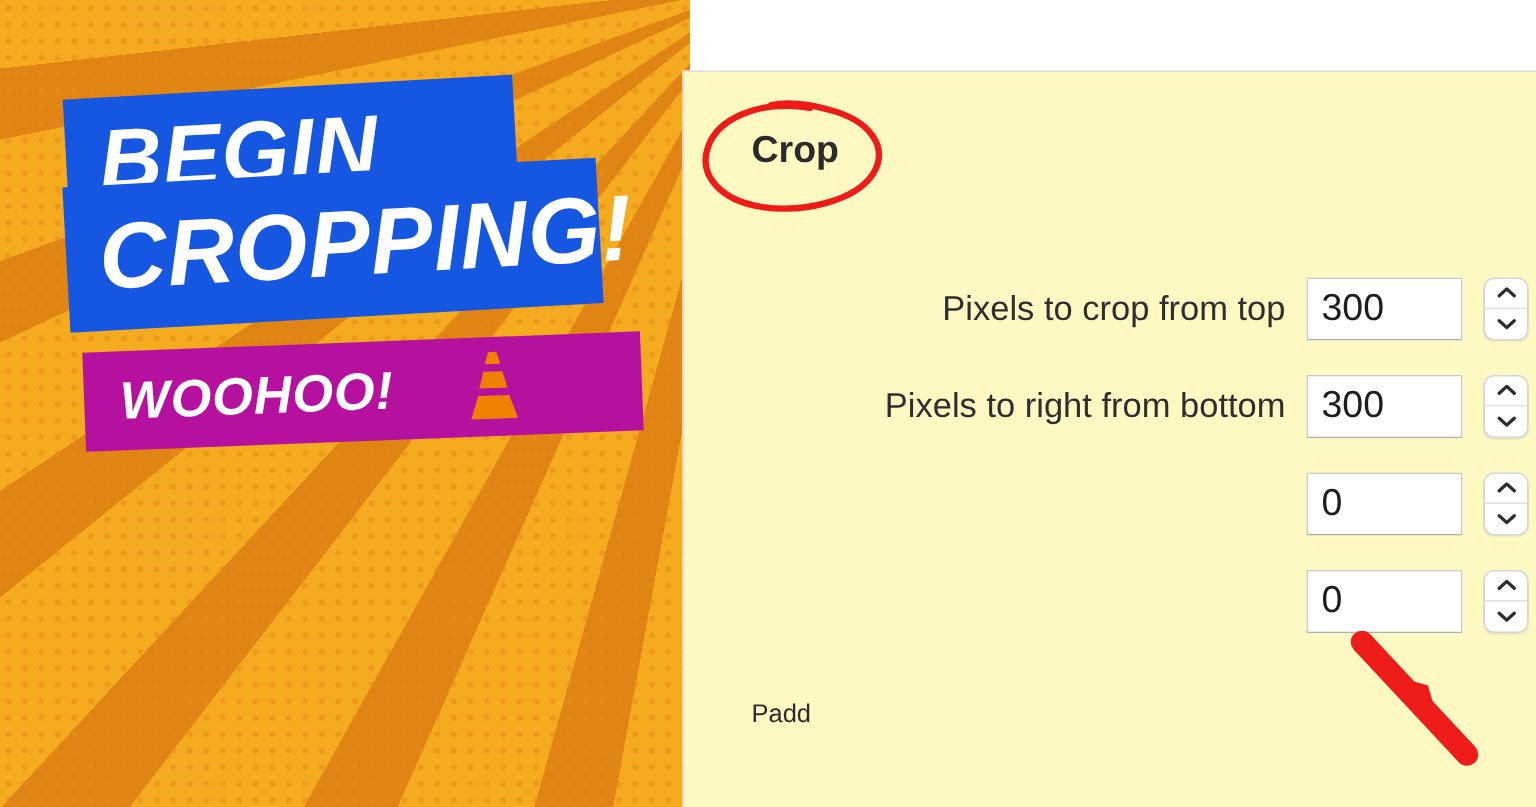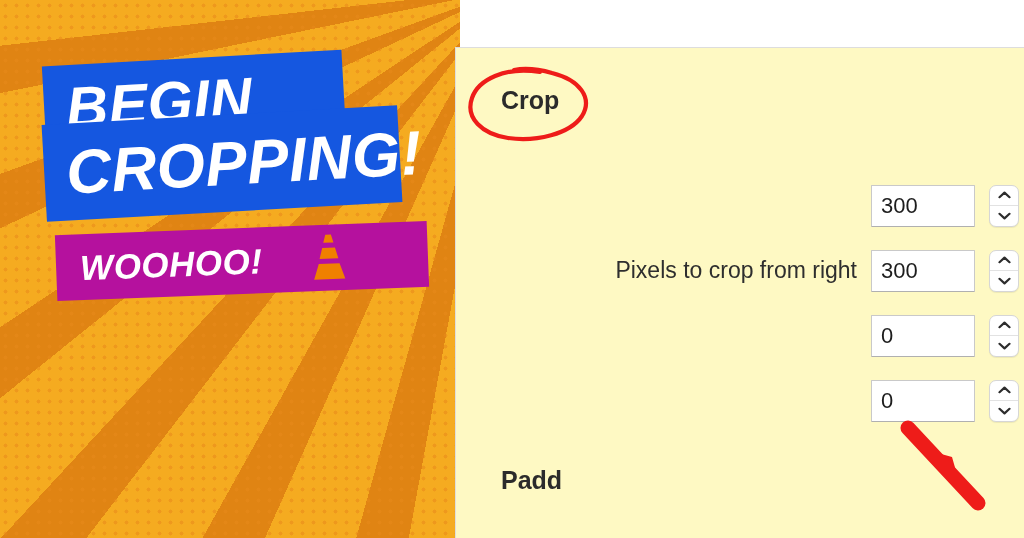--- a/index.html
+++ b/index.html
@@ -134,21 +134,21 @@
     text-align: right;
     margin-right: 14px;
   }
 
   .field-input {
     width: 104px;
     height: 42px;
     border: 1px solid #c9c9c9;
     border-bottom-color: #b0b0b0;
     background: #ffffff;
-    font-size: 22px;
+    font-size: 25px;
     color: #1d1d1d;
     font-family: "Liberation Sans", sans-serif;
     padding: 0 9px;
     border-radius: 1px;
   }
 
   .stepper {
     width: 30px;
     height: 42px;
     margin-left: 14px;
@@ -165,22 +165,22 @@
     flex: 1;
     display: flex;
     align-items: center;
     justify-content: center;
   }
   .stepper-half + .stepper-half { border-top: 1px solid #e2e2e2; }
 
   #padd-heading {
     position: absolute;
     left: 45px; top: 418px;
-    font-size: 25px;
-    font-weight: 700;
+    font-size: 17px;
+    font-weight: 400;
     color: #2b2b2b;
   }
 
   
   #annotations {
     position: absolute;
     left: 0; top: 0;
     width: 1024px; height: 538px;
     pointer-events: none;
   }
@@ -212,37 +212,38 @@
     </div>
   </div>
 
   <div id="panel">
 
     <div id="crop-heading">Crop</div>
 
     <div id="form-rows">
 
       <div class="field-row">
+        <label class="field-label">Pixels to crop from top</label>
         <input class="field-input" type="text" value="300" style="">
         <div class="stepper">
           <div class="stepper-half">
             <svg width="13" height="8" viewBox="0 0 13 8">
               <path d="M1.5 6.2 L6.5 1.6 L11.5 6.2" fill="none" stroke="#2d2d2d" stroke-width="2.2" stroke-linecap="round" stroke-linejoin="round"></path>
             </svg>
           </div>
           <div class="stepper-half">
             <svg width="13" height="8" viewBox="0 0 13 8">
               <path d="M1.5 1.8 L6.5 6.4 L11.5 1.8" fill="none" stroke="#2d2d2d" stroke-width="2.2" stroke-linecap="round" stroke-linejoin="round"></path>
             </svg>
           </div>
         </div>
       </div>
 
       <div class="field-row">
-        <label class="field-label">Pixels to crop from right</label>
+        <label class="field-label">Pixels to right from bottom</label>
         <input class="field-input" type="text" value="300" style="">
         <div class="stepper">
           <div class="stepper-half">
             <svg width="13" height="8" viewBox="0 0 13 8">
               <path d="M1.5 6.2 L6.5 1.6 L11.5 6.2" fill="none" stroke="#2d2d2d" stroke-width="2.2" stroke-linecap="round" stroke-linejoin="round"></path>
             </svg>
           </div>
           <div class="stepper-half">
             <svg width="13" height="8" viewBox="0 0 13 8">
               <path d="M1.5 1.8 L6.5 6.4 L11.5 1.8" fill="none" stroke="#2d2d2d" stroke-width="2.2" stroke-linecap="round" stroke-linejoin="round"></path>

